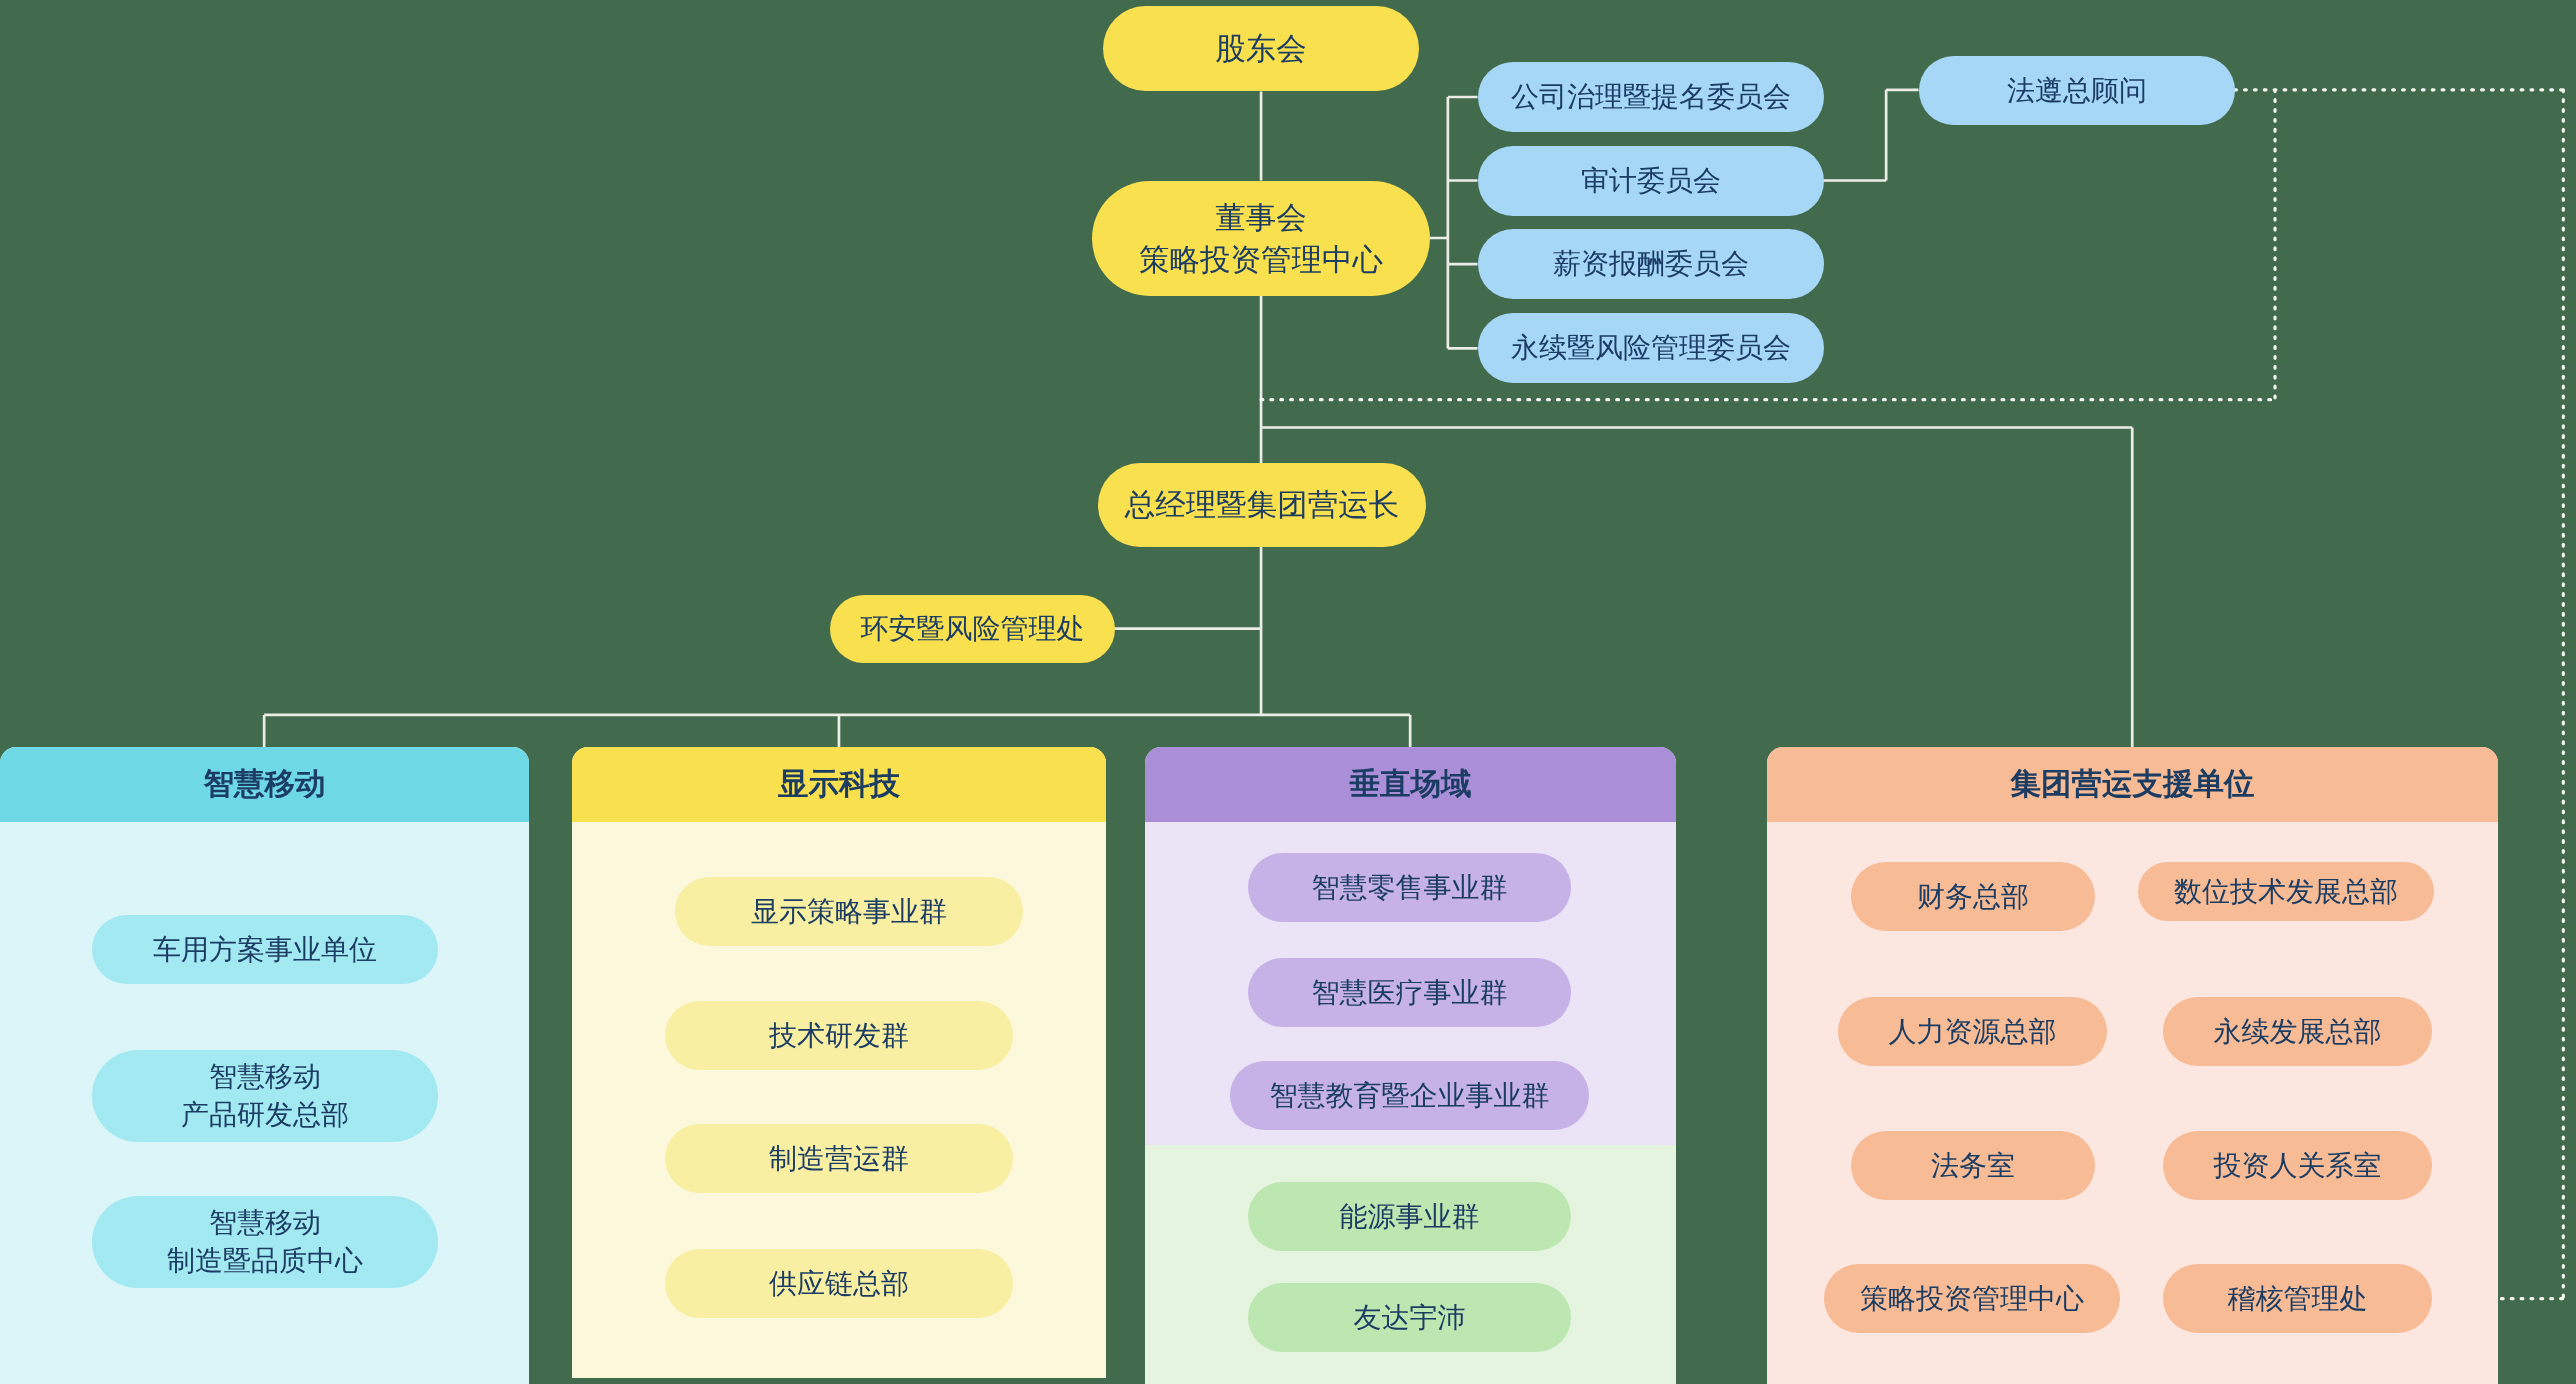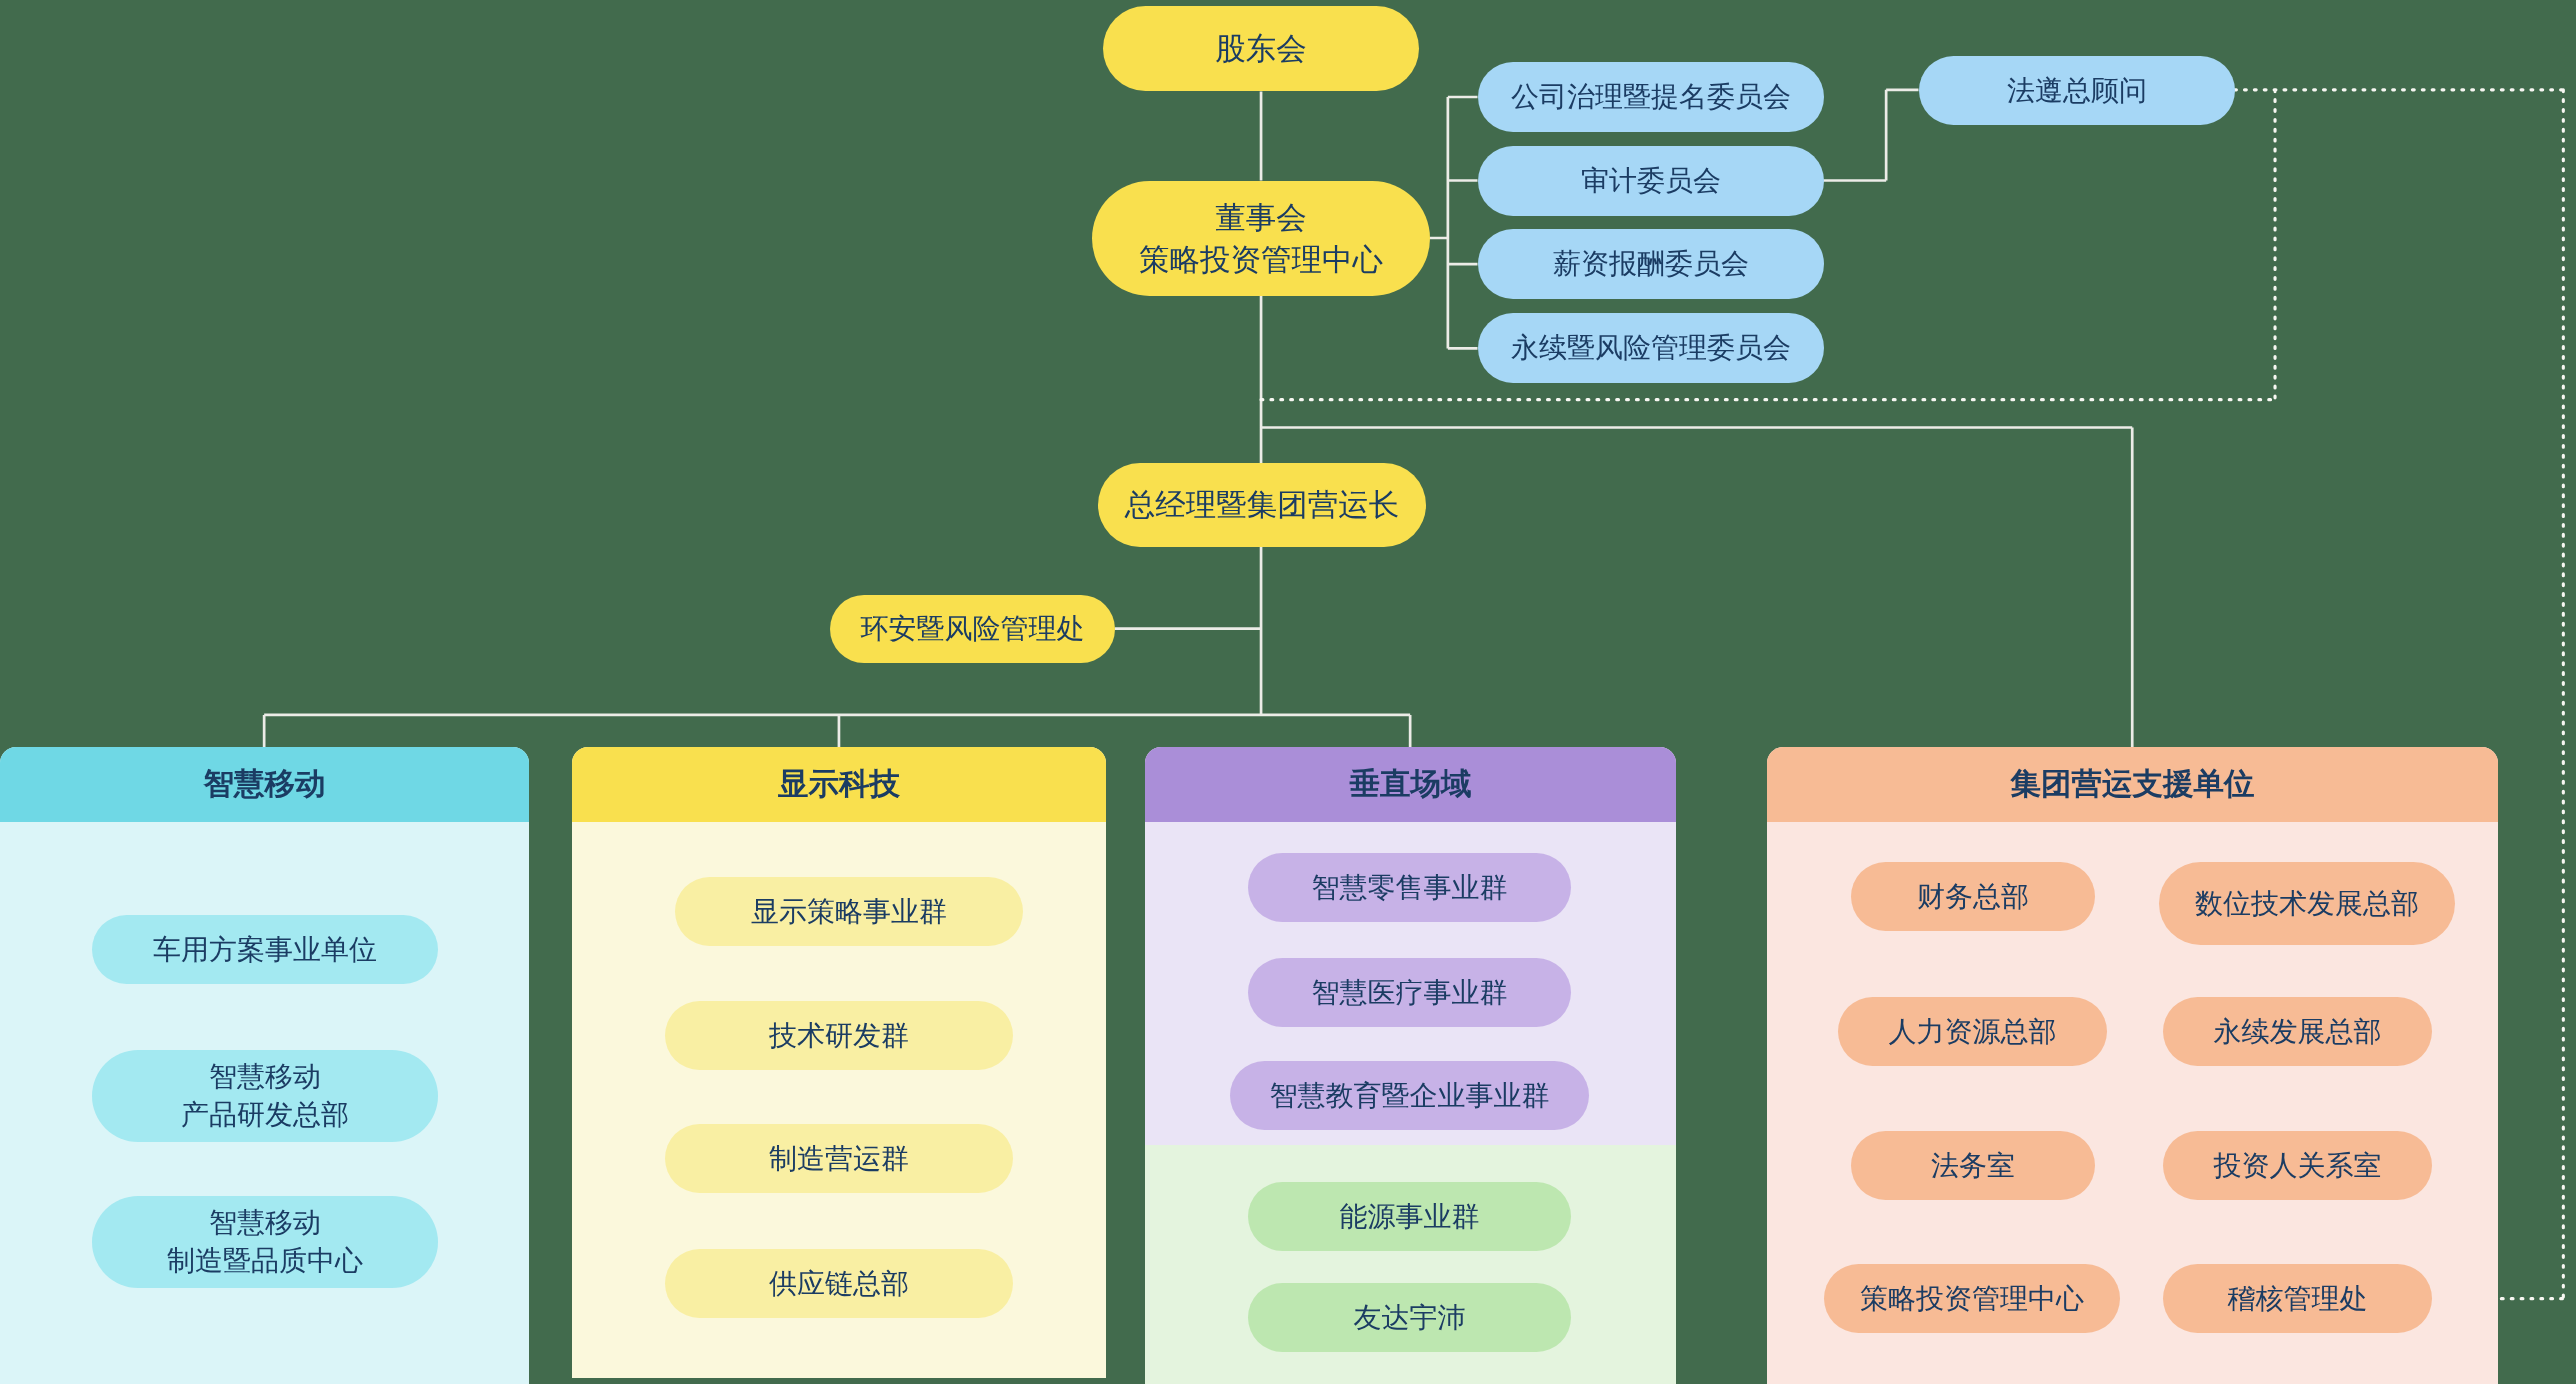--- a/index.html
+++ b/index.html
@@ -120,21 +120,21 @@
     <div class="unit-pill" style="left:85px;top:314px;width:359px;height:69px;background:var(--vertical-pill);">智慧教育暨企业事业群</div>
     <div class="unit-pill" style="left:103px;top:435px;width:323px;height:69px;background:var(--energy-pill);">能源事业群</div>
     <div class="unit-pill" style="left:103px;top:536px;width:323px;height:69px;background:var(--energy-pill);">友达宇沛</div>
   </section>
 
   <section class="panel" style="left:1767px;top:747px;width:731px;height:637px;background:var(--support-body);">
     <header class="panel-header" style="background:var(--support-header);">
       <span>集团营运支援单位</span>
     </header>
     <div class="unit-pill" style="left:84px;top:115px;width:244px;height:69px;background:var(--support-pill);">财务总部</div>
-    <div class="unit-pill" style="left:392px;top:115px;width:296px;height:83px;background:var(--support-pill);">数位技术发展总部</div>
+    <div class="unit-pill" style="left:371px;top:115px;width:296px;height:59px;background:var(--support-pill);">数位技术发展总部</div>
     <div class="unit-pill" style="left:71px;top:250px;width:269px;height:69px;background:var(--support-pill);">人力资源总部</div>
     <div class="unit-pill" style="left:396px;top:250px;width:269px;height:69px;background:var(--support-pill);">永续发展总部</div>
     <div class="unit-pill" style="left:84px;top:384px;width:244px;height:69px;background:var(--support-pill);">法务室</div>
     <div class="unit-pill" style="left:396px;top:384px;width:269px;height:69px;background:var(--support-pill);">投资人关系室</div>
     <div class="unit-pill" style="left:57px;top:517px;width:296px;height:69px;background:var(--support-pill);">策略投资管理中心</div>
     <div class="unit-pill" style="left:396px;top:517px;width:269px;height:69px;background:var(--support-pill);">稽核管理处</div>
   </section>
 
 </div>
 

